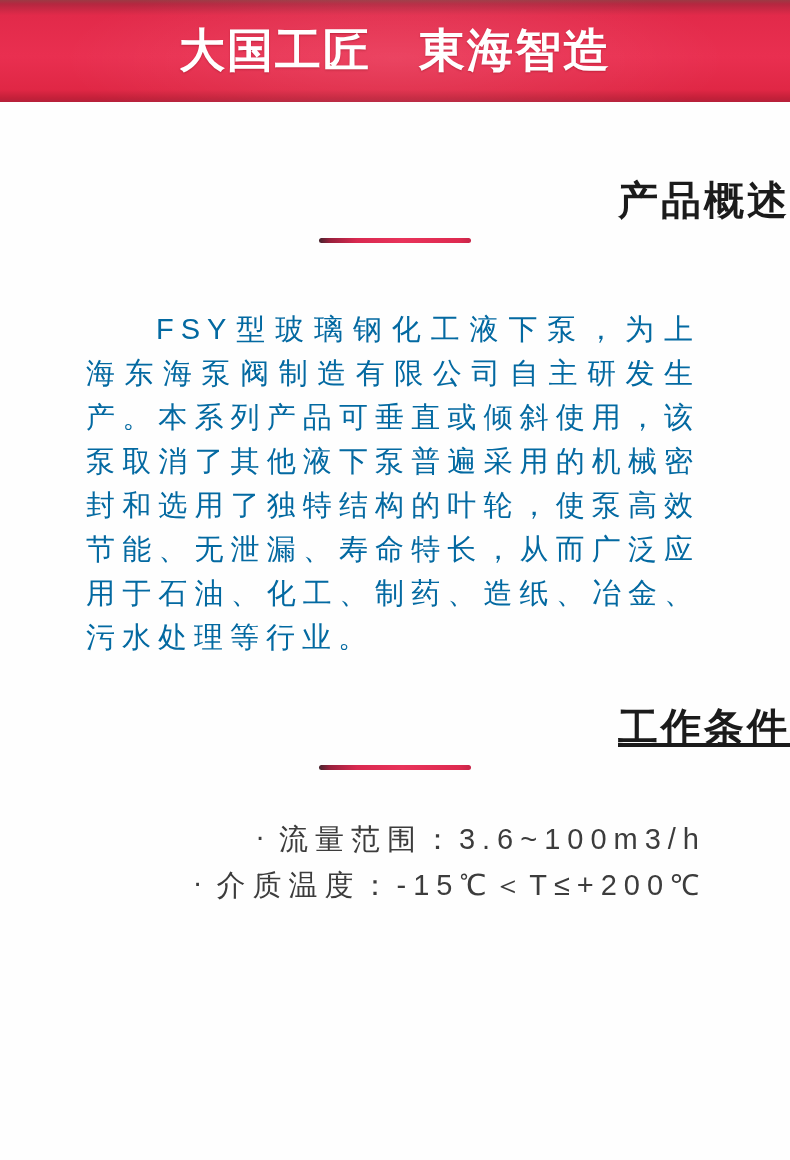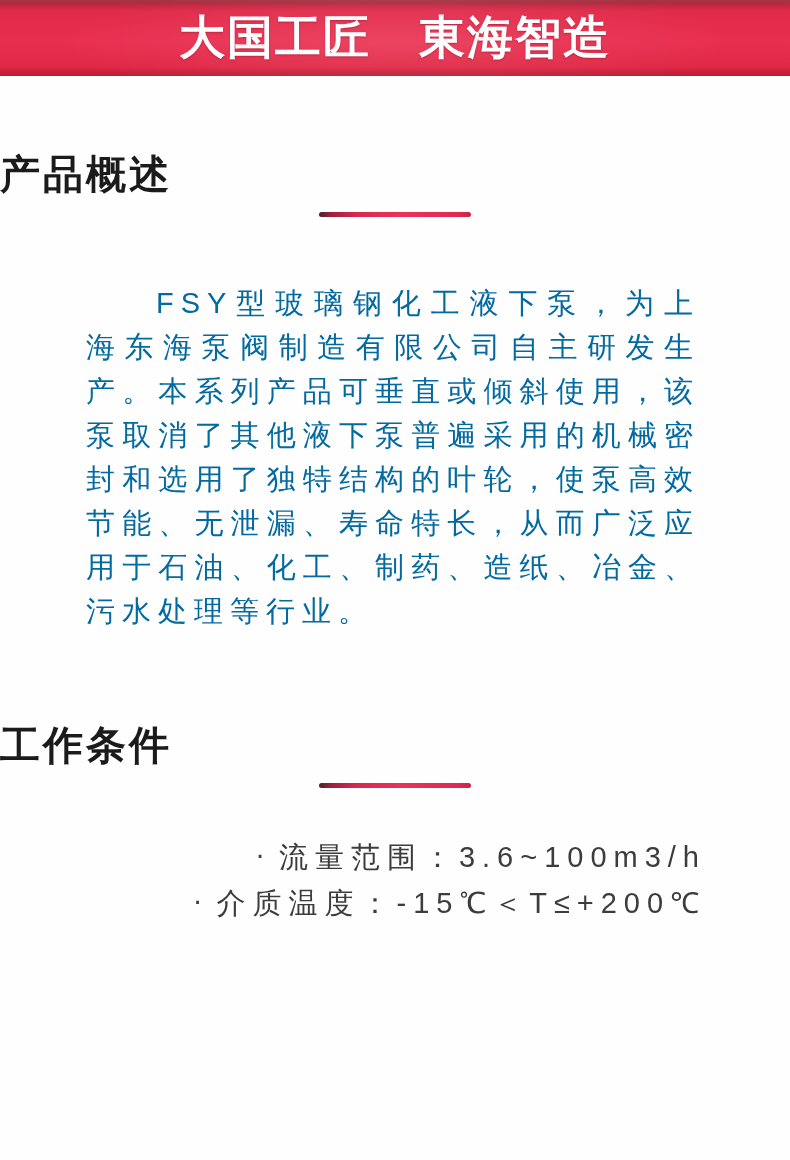--- a/index.html
+++ b/index.html
@@ -6,21 +6,21 @@
   html, body { width: 790px; }
   body {
     height: 1160px;
     background: #fefefe;
     font-family: "Liberation Sans", sans-serif;
     overflow: hidden;
   }
 
   
   .banner {
-    height: 76px;
+    height: 102px;
     display: flex;
     align-items: center;
     justify-content: center;
     background:
       radial-gradient(60% 130% at 50% 58%, rgba(255,255,255,0.10) 0%, rgba(255,255,255,0) 70%),
       linear-gradient(180deg, #9c3a44 0%, #b52740 4%, #e22a4a 15%, #e92f50 55%, #e02745 88%, #c42039 96%, #b5203a 100%);
   }
   .banner-title {
     color: #ffffff;
     font-size: 46px;
@@ -29,25 +29,25 @@
     text-shadow: 0 1px 2px rgba(120, 0, 20, 0.35);
     white-space: pre;
   }
 
   
   .section-title {
     font-size: 40px;
     font-weight: bold;
     color: #1b1b1b;
     letter-spacing: 3px;
-    text-align: left;
+    text-align: right;
     line-height: 1;
   }
   .overview .section-title { margin-top: 78px; }
-  .conditions .section-title { margin-top: 92px; }
+  .conditions .section-title { margin-top: 48px; text-decoration: underline; }
   .underline {
     width: 152px;
     height: 5px;
     margin: 18px auto 0;
     border-radius: 3px;
     background: linear-gradient(90deg, #46242e 0%, #97203c 7%, #d92950 25%, #e8335a 55%, #de2a50 92%, #c82548 100%);
   }
 
   
   .paragraph {

